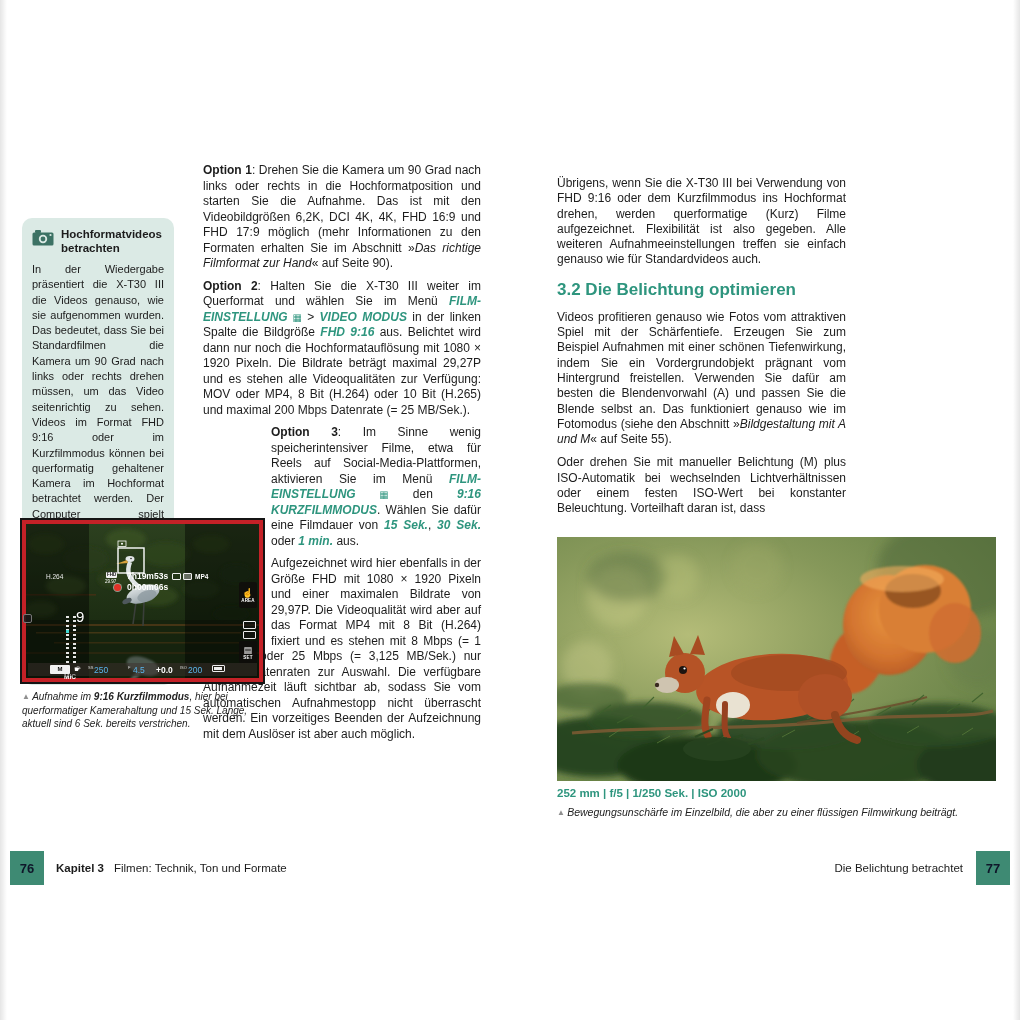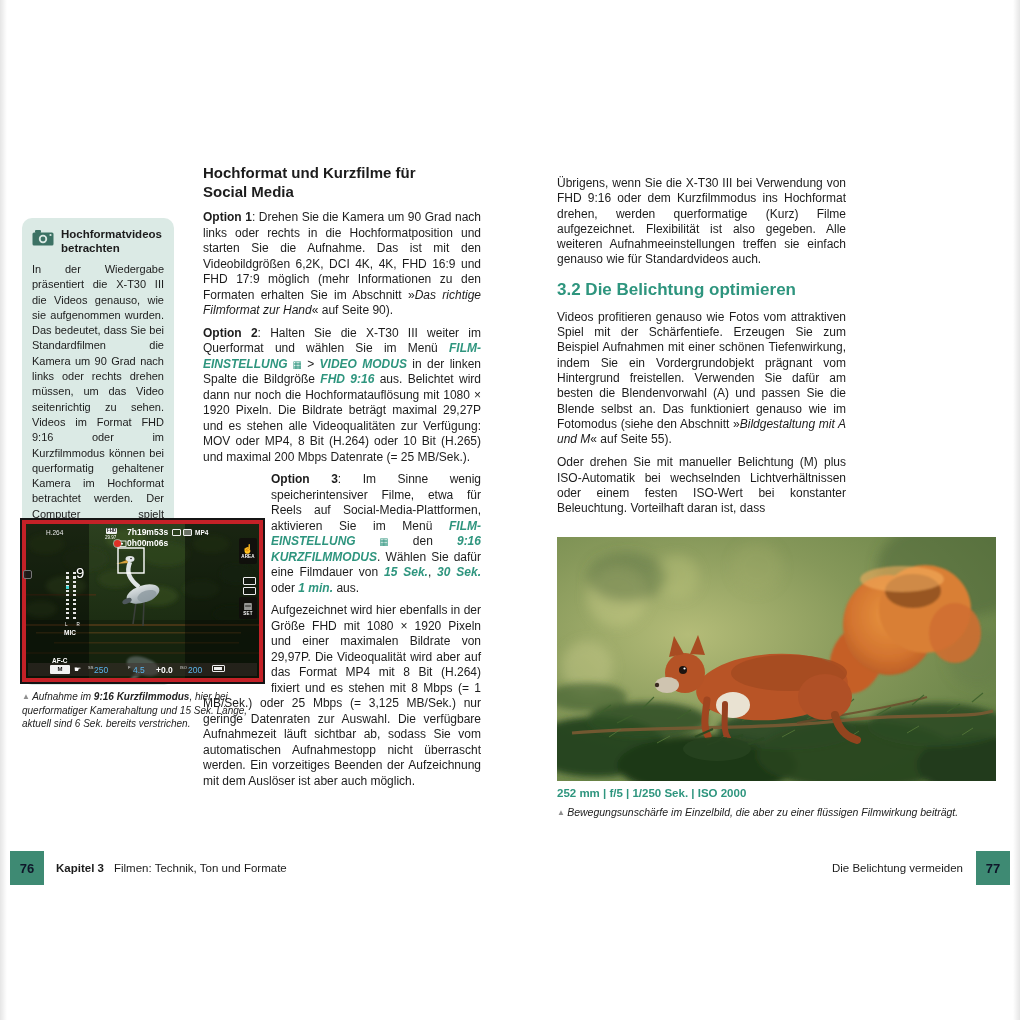--- a/index.html
+++ b/index.html
@@ -31,21 +31,21 @@
   .seg-r{} .seg-b{font-weight:700;} .seg-i{font-style:italic;}
   .seg-bi{font-weight:700;font-style:italic;}
   .seg-tl{color:var(--accent);font-style:italic;font-weight:700;}
   .seg-icon{color:var(--accent);font-weight:400;font-size:10px;}
   .seg-tri{color:#8f8f8f;font-size:8px;vertical-align:1px;}
 
   
   .cam{position:absolute;left:22px;top:520px;width:241px;height:162px;
        border:4px solid var(--border-red);box-shadow:0 0 0 2px #141414;background:#101408;}
   .cam svg.scene{position:absolute;inset:0;width:100%;height:100%;}
-  .hud{position:absolute;inset:0;font-family:"Liberation Sans",sans-serif;}
+  .hud{position:absolute;inset:0;font-family:"Liberation Sans",sans-serif;margin-top:44px;}
   .hud span{position:absolute;color:#fff;}
   .hud-codec{left:20px;top:5px;font-size:6.5px;color:#e8e8e8 !important;}
   .badge-fhd{left:80px;top:4px;background:#f2f2f2;color:#111 !important;font-size:4.5px;
              font-weight:700;padding:0 1px;border-radius:1px;line-height:6px;}
   .badge-fps{left:79px;top:11px;font-size:4.5px;}
   .hud-ttotal{left:101px;top:3px;font-size:8.5px;font-weight:700;}
   .rec-dot{left:88px;top:16px;width:7px;height:7px;border-radius:50%;
            background:var(--record-red);box-shadow:0 0 0 1px rgba(255,255,255,.5);}
   .hud-telapsed{left:101px;top:14px;font-size:8.5px;font-weight:700;}
   .tr-ic{left:146px;top:5px;width:9px;height:7px;border:1px solid #eee;border-radius:1px;}
@@ -119,22 +119,20 @@
         <circle cx="18.5" cy="6" r="1.1" fill="#dbeae5"></circle>
       </svg>
     </span>
     <span class="ttitle">Hochformatvideos
 betrachten</span>
   </div>
   <div class="tbody">In der Wiedergabe präsentiert die X-T30 III die Videos genauso, wie sie aufgenommen wurden. Das bedeutet, dass Sie bei Standardfilmen die Kamera um 90 Grad nach links oder rechts drehen müssen, um das Video seitenrichtig zu sehen. Videos im Format FHD 9:16 oder im Kurzfilmmodus können bei querformatig gehaltener Kamera im Hochformat betrachtet werden. Der Computer spielt Hochformatvideos in der Regel im Hochformat ab. Im Videoschnitt kann es je nach Software aber sein, dass Sie das Seitenverhältnis vom Quer- ins Hochformat ändern müssen, um schwarze Balken an den Seiten zu vermeiden.</div>
 </aside>
 
 <section class="maincol">
-  <h2>Hochformat und Kurzfilme für
-Social Media</h2>
   <p><span class="seg-b">Option 1</span><span class="seg-r">: Drehen Sie die Kamera um 90 Grad nach links oder rechts in die Hochformatposition und starten Sie die Aufnahme. Das ist mit den Videobildgrößen 6,2K, DCI 4K, 4K, FHD 16:9 und FHD 17:9 möglich (mehr Informationen zu den Formaten erhalten Sie im Abschnitt »</span><span class="seg-i">Das richtige Filmformat zur Hand</span><span class="seg-r">« auf Seite 90).</span></p>
   <p><span class="seg-b">Option 2</span><span class="seg-r">: Halten Sie die X-T30 III weiter im Querformat und wählen Sie im Menü </span><span class="seg-tl">FILM-EINSTELLUNG</span><span class="seg-icon"> ▦</span><span class="seg-r"> &gt; </span><span class="seg-tl">VIDEO MODUS</span><span class="seg-r"> in der linken Spalte die Bildgröße </span><span class="seg-tl">FHD 9:16</span><span class="seg-r"> aus. Belichtet wird dann nur noch die Hochformatauflösung mit 1080 × 1920 Pixeln. Die Bildrate beträgt maximal 29,27P und es stehen alle Videoqualitäten zur Verfügung: MOV oder MP4, 8 Bit (H.264) oder 10 Bit (H.265) und maximal 200 Mbps Datenrate (= 25 MB/Sek.).</span></p>
   <div class="wrap-spacer"></div>
   <p><span class="seg-b">Option 3</span><span class="seg-r">: Im Sinne wenig speicherintensiver Filme, etwa für Reels auf Social-Media-Plattformen, aktivieren Sie im Menü </span><span class="seg-tl">FILM-EINSTELLUNG</span><span class="seg-icon"> ▦</span><span class="seg-r"> den </span><span class="seg-tl">9:16 KURZFILMMODUS</span><span class="seg-r">. Wählen Sie dafür eine Filmdauer von </span><span class="seg-tl">15 Sek.</span><span class="seg-r">, </span><span class="seg-tl">30 Sek.</span><span class="seg-r"> oder </span><span class="seg-tl">1 min.</span><span class="seg-r"> aus.</span></p>
   <p>Aufgezeichnet wird hier ebenfalls in der Größe FHD mit 1080 × 1920 Pixeln und einer maximalen Bildrate von 29,97P. Die Videoqualität wird aber auf das Format MP4 mit 8 Bit (H.264) fixiert und es stehen mit 8 Mbps (= 1 MB/Sek.) oder 25 Mbps (= 3,125 MB/Sek.) nur geringe Datenraten zur Auswahl. Die verfügbare Aufnahmezeit läuft sichtbar ab, sodass Sie vom automatischen Aufnahmestopp nicht überrascht werden. Ein vorzeitiges Beenden der Aufzeichnung mit dem Auslöser ist aber auch möglich.</p>
 </section>
 
 <figure class="cam">
   <svg class="scene" viewBox="0 0 233 154" preserveAspectRatio="none">
     <defs>
@@ -346,15 +344,15 @@
 
 <div class="exif">252 mm | f/5 | 1/250 Sek. | ISO 2000</div>
 <figcaption class="caption-r"><span class="seg-tri">▲ </span><span class="seg-i">Bewegungsunschärfe im Einzelbild, die aber zu einer flüssigen Filmwirkung beiträgt.</span></figcaption>
 
 <div class="pagenum pn-l">76</div>
 <div class="foot-l">
   <b>Kapitel 3</b>
   <span>Filmen: Technik, Ton und Formate</span>
 </div>
 <div class="foot-r">
-  <span>Die Belichtung vermeiden</span>
+  <span>Die Belichtung betrachtet</span>
 </div>
 <div class="pagenum pn-r">77</div>
 
 </body></html>

